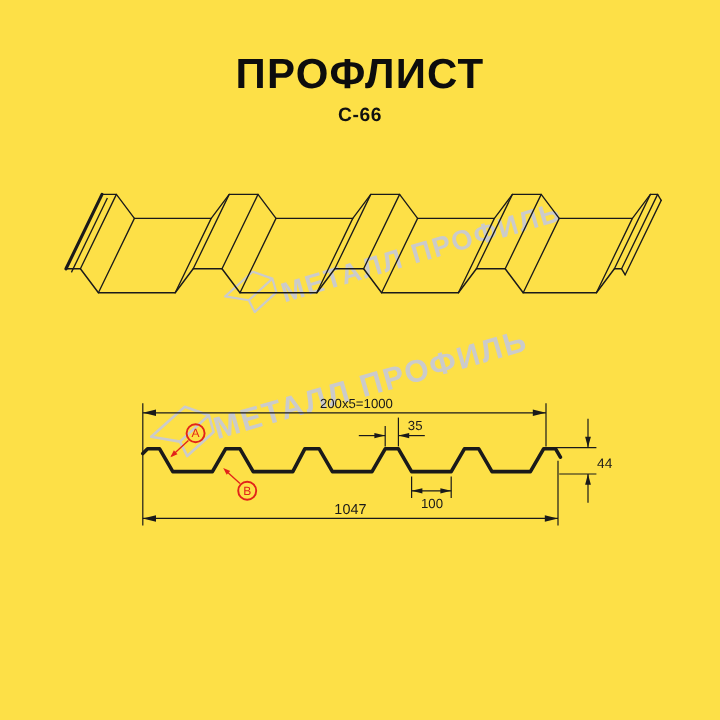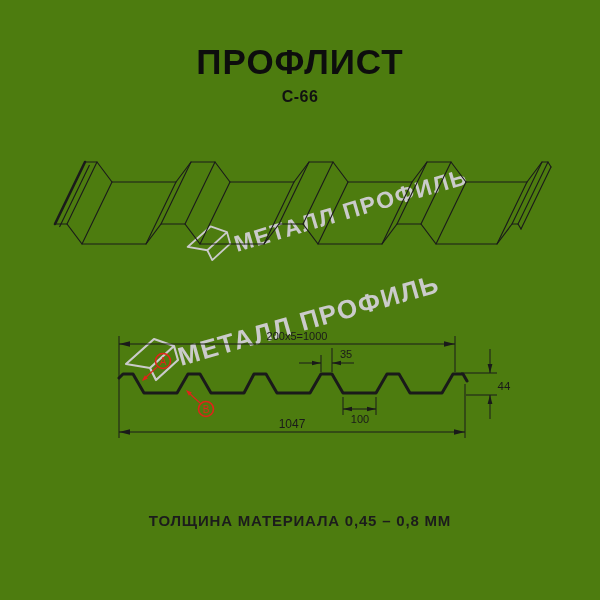--- a/index.html
+++ b/index.html
@@ -1,17 +1,17 @@
 <!DOCTYPE html>
 <html><head>
 <meta charset="utf-8">
 <style>
   html,body{margin:0;padding:0;background:#ffffff;}
   .canvas{
-    position:relative;width:600px;height:600px;background:#4d7c0f;overflow:hidden;
+    position:relative;width:600px;height:600px;background:#fde047;overflow:hidden;
     font-family:"Liberation Sans","DejaVu Sans",sans-serif;color:#111111;
   }
   .title{
     position:absolute;top:42px;left:0;width:600px;text-align:center;
     font-size:35px;font-weight:700;letter-spacing:1px;color:#0d0d0d;
   }
   .subtitle{
     position:absolute;top:88px;left:0;width:600px;text-align:center;
     font-size:16px;font-weight:700;letter-spacing:0.5px;color:#111111;
   }
@@ -135,14 +135,13 @@
         <g>
           <line x1="200" y1="403" x2="188" y2="392" stroke="#e2231a" stroke-width="1.1"></line>
           <polygon points="186,390 191.9,392.5 188.9,395.7" fill="#e2231a"></polygon>
           <circle cx="206" cy="409" r="7.5" fill="none" stroke="#e2231a" stroke-width="1.6"></circle>
           <text class="mk" x="206" y="412.5" text-anchor="middle">B</text>
         </g>
       </g>
     </g>
   </svg>
 
-  <div class="footer">ТОЛЩИНА МАТЕРИАЛА 0,45 – 0,8 ММ</div>
 </div>
 
 </body></html>

